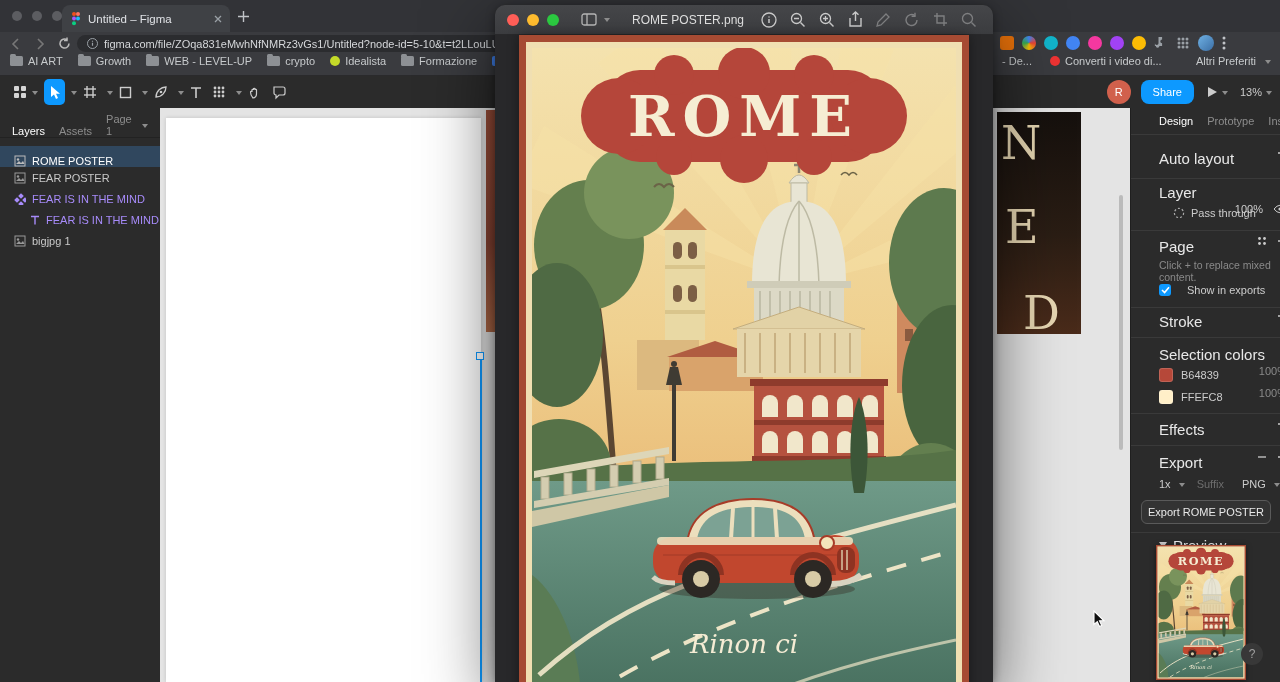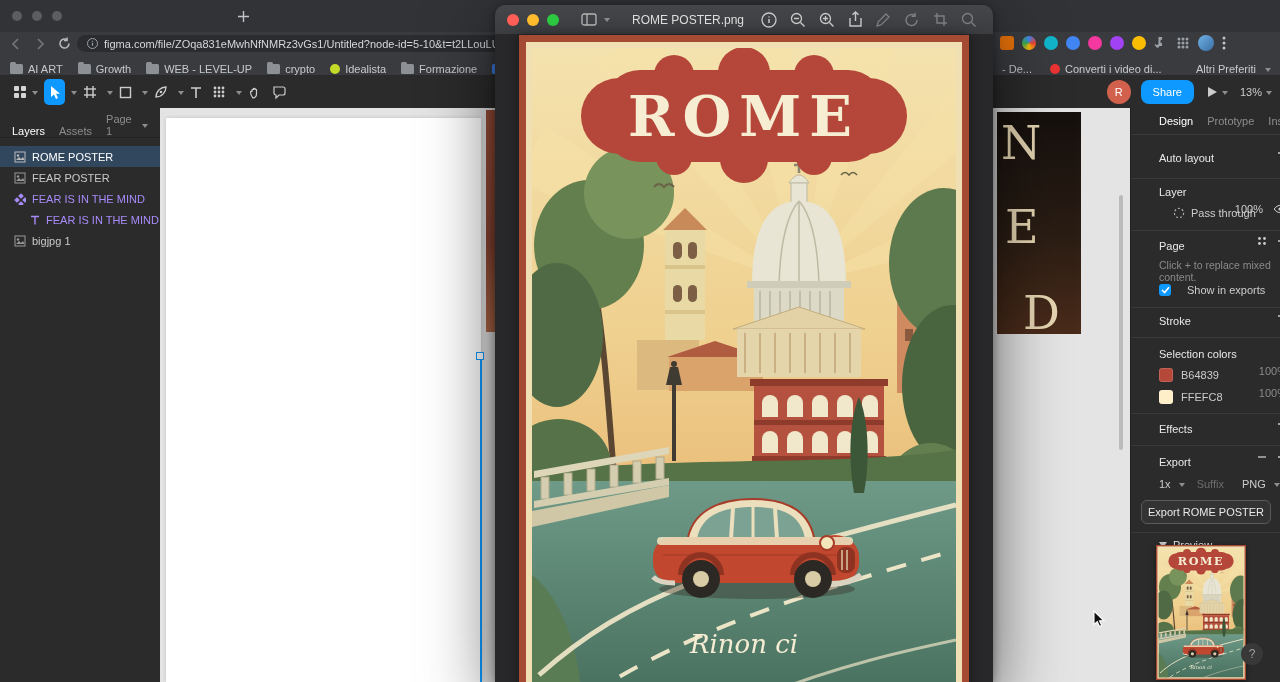--- a/index.html
+++ b/index.html
@@ -12,52 +12,52 @@
   .chev { width:0; height:0; border:3px solid transparent; border-top:4px solid #8d8d8d; margin-left:4px; margin-top:4px; display:inline-block; }
   .dim { opacity:.45; }
 
   
   #chrome-top { left:0; top:0; width:1280px; height:32px; background:#323337; }
   .mac-dot { width:10px; height:10px; border-radius:50%; background:#5c5d61; display:inline-block; margin-right:10px; }
   #tab { left:62px; top:5px; width:168px; height:27px; background:#3f4145; border-radius:8px 8px 0 0; padding:0 8px; display:flex; align-items:center; gap:6px; }
   #tab .title { color:#dfe1e5; font-size:11.5px; white-space:nowrap; overflow:hidden; text-overflow:ellipsis; flex:1; }
   #chrome-url { left:0; top:32px; width:1280px; height:23px; background:#3a3b3f; display:flex; align-items:center; }
   #addr { background:#2b2c2f; border-radius:9px; height:17px; display:flex; align-items:center; gap:6px; padding:0 10px; width:905px; margin-left:6px; color:#d5d7da; overflow:hidden; white-space:nowrap; }
-  #chrome-bm { left:0; top:55px; width:1280px; height:21px; background:#3a3b3f; border-bottom:1px solid #2a2a2c; display:flex; align-items:flex-end; gap:15px; padding-left:10px; color:#c7cacc; }
+  #chrome-bm { left:0; top:55px; width:1280px; height:21px; background:#3a3b3f; border-bottom:1px solid #2a2a2c; display:flex; align-items:flex-start; gap:15px; padding-left:10px; color:#c7cacc; }
   .bm { display:flex; align-items:center; gap:5px; white-space:nowrap; }
   .folder { width:13px; height:10px; background:#8d9094; border-radius:1.5px; position:relative; }
   .folder:before { content:""; position:absolute; left:0; top:-2px; width:6px; height:3px; background:#8d9094; border-radius:1.5px 1.5px 0 0; }
   .extdot { width:14px; height:14px; border-radius:50%; display:inline-block; }
 
   
   #ftoolbar { left:0; top:76px; width:1280px; height:32px; background:#2b2b2b; display:flex; align-items:center; padding:0 8px; gap:2px; }
   .tool { height:26px; padding:0 4px; display:flex; align-items:center; border-radius:5px; }
   .tool.active { background:#0d99ff; }
   #share-btn { background:#0d99ff; color:#fff; border:none; border-radius:8px; height:24px; padding:0 12px; font-size:11px; font-family:inherit; }
   .avatar { width:24px; height:24px; border-radius:50%; background:#d1604c; color:#fff; display:flex; align-items:center; justify-content:center; font-size:11px; }
 
   
   #lpanel { left:0; top:108px; width:160px; height:574px; background:#2b2b2b; }
   #lpanel .tabs { height:30px; display:flex; align-items:flex-end; padding:0 12px; gap:14px; border-bottom:1px solid #222; }
   .lrow { height:21px; display:flex; align-items:center; gap:6px; padding-left:14px; color:#c9c9c9; }
-  .lrow.sel { background:#30475e; color:#fff; }
+  .lrow.sel { background:#30475e; color:#fff;align-items:flex-end; }
   .purple { color:#a78bfa; }
 
   #canvas { left:160px; top:108px; width:970px; height:574px; background:#e4e4e4; }
   #artboard { left:6px; top:10px; width:315px; height:564px; background:#ffffff; box-shadow:0 0 4px rgba(0,0,0,.15); }
   #selline { left:320px; top:248px; width:2px; height:326px; background:#0d99ff; }
   #selhandle { left:316px; top:244px; width:8px; height:8px; background:#fff; border:1.5px solid #0d99ff; }
   #rome-sliver { left:326px; top:2px; width:11px; height:222px; background:linear-gradient(180deg,#9c4f3a,#8a4534 60%,#b06a48); }
   #fear-poster { left:837px; top:4px; width:84px; height:222px; background:linear-gradient(180deg,#15100d,#2a1d14 55%,#4a2b1a); overflow:hidden; }
   .fear-letter { position:absolute; font-family:"DejaVu Serif", serif; color:#e6d6b2; font-size:46px; line-height:1; }
   #cscroll { left:959px; top:87px; width:4px; height:255px; background:rgba(0,0,0,.18); border-radius:2px; }
 
   #rpanel { left:1130px; top:108px; width:150px; height:574px; background:#2b2b2b; border-left:1px solid #1f1f1f; }
   .sect { position:absolute; left:16px; width:150px; }
-  .sect-title { color:#e8e8e8; font-size:11px; }
+  .sect-title { color:#e8e8e8; font-size:15px; }
   .hr { position:absolute; left:0; width:150px; height:1px; background:#3a3a3a; }
   .pright { position:absolute; right:10px; top:0; display:flex; gap:10px; align-items:center; }
   .swatch { width:14px; height:14px; border-radius:3px; border:1px solid rgba(255,255,255,.15); }
   .checkbox { width:12px; height:12px; border-radius:3px; background:#0d99ff; display:flex; align-items:center; justify-content:center; }
   #export-btn { position:absolute; left:10px; width:130px; height:24px; background:#333; border:1px solid #5a5a5a; border-radius:6px; color:#e8e8e8; font-size:11px; font-family:inherit; }
   #help-bubble { position:absolute; left:110px; top:535px; width:22px; height:22px; border-radius:50%; background:#383838; color:#a0a0a0; display:flex; align-items:center; justify-content:center; font-size:12px; }
 
   
   #ql { left:495px; top:5px; width:498px; height:677px; border-radius:10px 10px 0 0; overflow:hidden; background:#28282a; box-shadow:0 25px 70px rgba(0,0,0,.6), 0 2px 10px rgba(0,0,0,.4); z-index:5; }
   #ql-titlebar { height:30px; background:linear-gradient(#454649,#3b3c3f); border-bottom:1px solid #29292b; display:flex; align-items:center; padding:0 12px; gap:8px; }
@@ -257,20 +257,33 @@
         <text x="225" y="618" text-anchor="middle" font-family="DejaVu Serif, serif" font-style="italic" font-size="26" fill="#f5ecd4">Rinon ci</text>
       </g>
     </g>
   </defs>
 </svg>
 
 <div id="chrome-top" class="abs">
   <div class="abs" style="left:12px;top:11px">
     <span class="mac-dot"></span><span class="mac-dot"></span><span class="mac-dot"></span>
   </div>
+  <div id="tab" class="abs">
+    <svg class="ic" width="12" height="14" viewBox="0 0 12 14">
+      <rect x="2" y="0" width="4" height="4" rx="2" fill="#f24e1e"></rect>
+        <rect x="6" y="0" width="4" height="4" rx="2" fill="#ff7262"></rect>
+      <rect x="2" y="4.6" width="4" height="4" rx="2" fill="#a259ff"></rect>
+        <circle cx="8" cy="6.6" r="2" fill="#1abcfe"></circle>
+      <rect x="2" y="9.2" width="4" height="4" rx="2" fill="#0acf83"></rect>
+    </svg>
+    <span class="title">Untitled – Figma</span>
+    <svg class="ic" width="8" height="8">
+        <path d="M1 1l6 6M7 1l-6 6" stroke="#9aa0a6" stroke-width="1.3"></path>
+      </svg>
+  </div>
   <svg class="abs ic" style="left:238px;top:11px" width="11" height="11">
       <path d="M5.5 0v11M0 5.5h11" stroke="#c0c3c7" stroke-width="1.4"></path>
     </svg>
 </div>
 
 <div id="chrome-url" class="abs">
   <svg class="ic" style="margin-left:10px" width="14" height="12">
       <path d="M8 1L3 6l5 5" fill="none" stroke="#777" stroke-width="1.6"></path>
     </svg>
   <svg class="ic" style="margin-left:10px" width="14" height="12">

